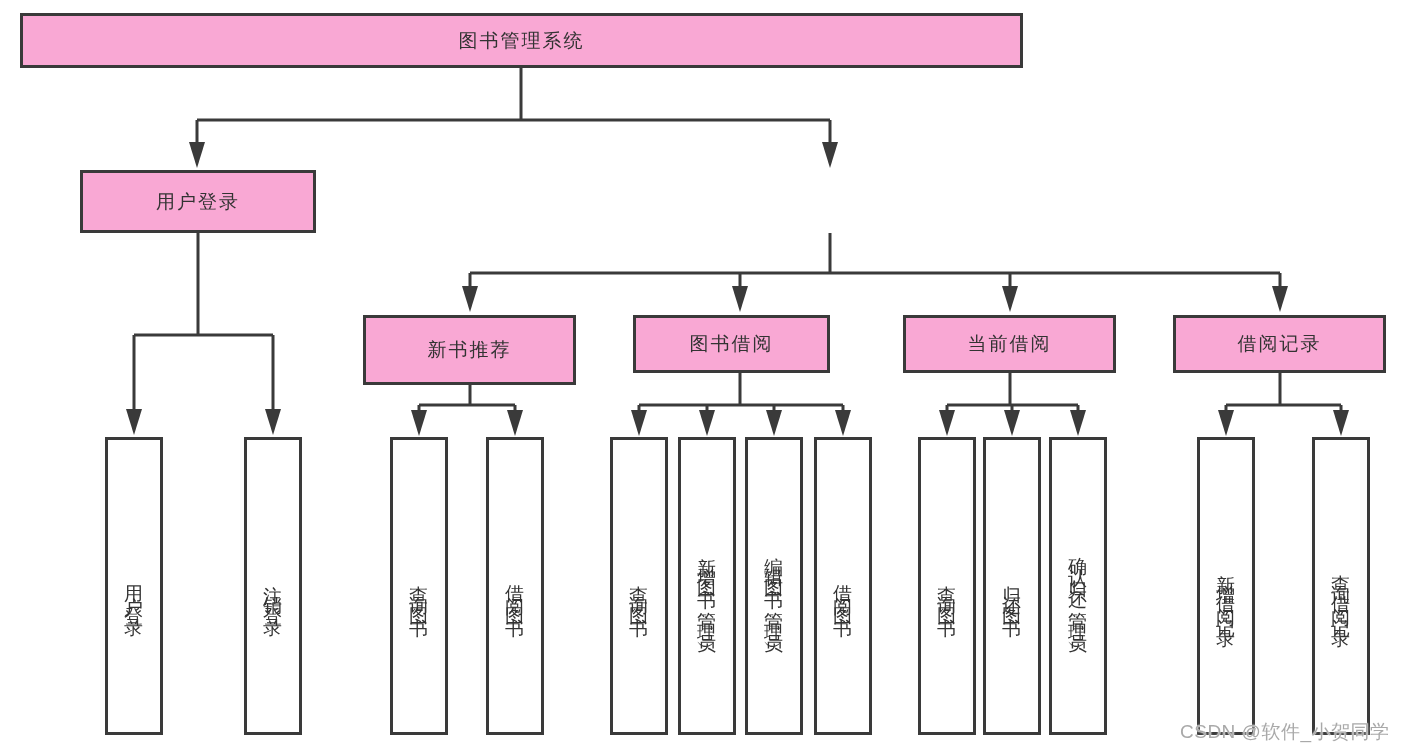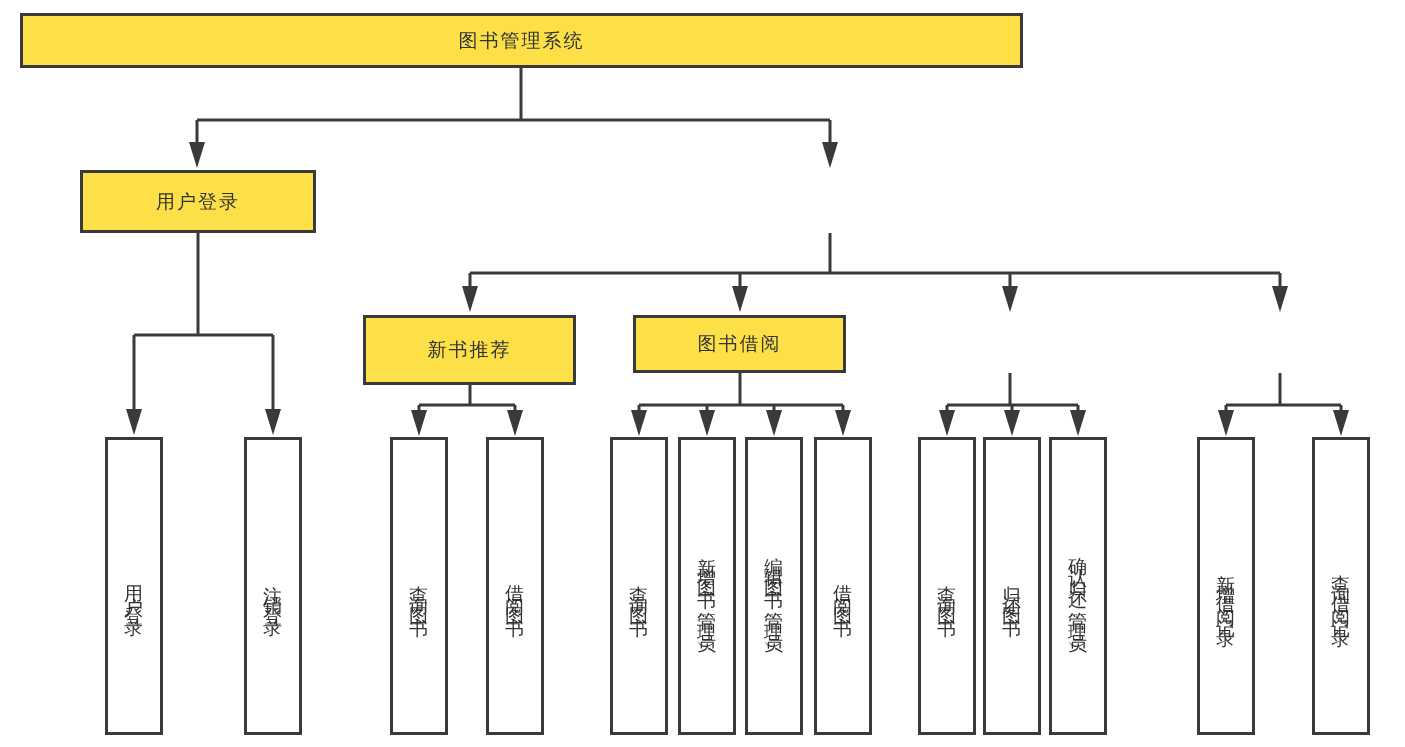--- a/index.html
+++ b/index.html
@@ -3,21 +3,21 @@
 <meta charset="utf-8">
 <style>
   html,body{margin:0;padding:0;background:#ffffff;}
   .canvas{
     position:relative;width:1405px;height:747px;background:#ffffff;
     font-family:"Liberation Sans","DejaVu Sans",sans-serif;color:#333333;
     overflow:hidden;
   }
   svg.wires{position:absolute;left:0;top:0;width:1405px;height:747px;}
   .hbox{
-    position:absolute;box-sizing:border-box;border:3px solid #3a3a3a;background:#fde047;
+    position:absolute;box-sizing:border-box;border:3px solid #3a3a3a;background:#f9a8d4;
     display:flex;align-items:center;justify-content:center;
     font-size:19px;letter-spacing:2px;z-index:1;
   }
   .vbox{
     position:absolute;top:437px;width:58px;height:298px;box-sizing:border-box;
     border:3px solid #3a3a3a;background:#ffffff;
     display:flex;align-items:center;justify-content:center;z-index:1;
   }
   .vtext{
     writing-mode:vertical-lr;text-orientation:mixed;
@@ -79,22 +79,28 @@
     <span>图书管理系统</span>
   </div>
 
   <div class="hbox" style="left:80px;top:170px;width:236px;height:63px">
     <span>用户登录</span>
   </div>
 
   <div class="hbox" style="left:363px;top:315px;width:213px;height:70px">
     <span>新书推荐</span>
   </div>
-  <div class="hbox" style="left:633px;top:315px;width:213px;height:58px">
+  <div class="hbox" style="left:633px;top:315px;width:197px;height:58px">
     <span>图书借阅</span>
+  </div>
+  <div class="hbox" style="left:903px;top:315px;width:213px;height:58px">
+    <span>当前借阅</span>
+  </div>
+  <div class="hbox" style="left:1173px;top:315px;width:213px;height:58px">
+    <span>借阅记录</span>
   </div>
 
   <div class="vbox" style="left:105px">
     <span class="vtext">用户登录</span>
   </div>
   <div class="vbox" style="left:244px">
     <span class="vtext">注销登录</span>
   </div>
 
   <div class="vbox" style="left:390px">
@@ -127,14 +133,15 @@
     <span class="vtext">确认归还（管理员）</span>
   </div>
 
   <div class="vbox" style="left:1197px">
     <span class="vtext">新增借阅记录</span>
   </div>
   <div class="vbox" style="left:1312px">
     <span class="vtext">查询借阅记录</span>
   </div>
 
+  <div class="watermark">CSDN @软件_小贺同学</div>
 
 </div>
 
 </body></html>

